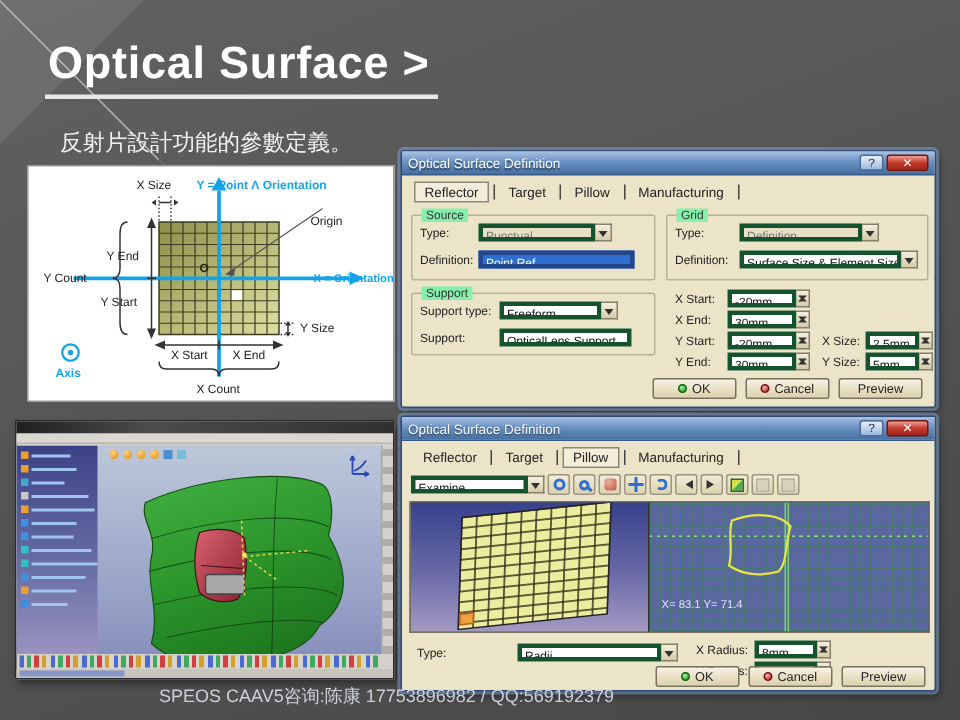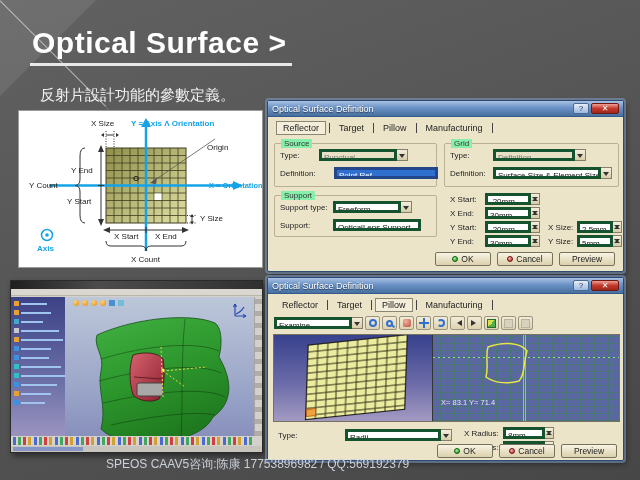--- a/index.html
+++ b/index.html
@@ -43,21 +43,21 @@
   .tab{padding:1px 6px;}
   .tab.active{border:1px solid #8a8676;background:#f3edd9;}
   .tsep{width:1px;height:10px;background:#444;margin:0 3px;}
   .group{position:absolute;border:1px solid #bab194;border-radius:2px;}
   .legend{position:absolute;top:-5px;left:6px;background:#86efac;padding:0 3px;
     font-size:8px;color:#333;}
   .frow{position:absolute;display:flex;align-items:center;font-size:8px;color:#222;}
   .lbl{margin-right:3px;white-space:nowrap;}
   .field{background:#fff;border:3px solid #14532d;height:12px;line-height:11px;
     padding:0 2px;font-size:8px;color:#111;white-space:nowrap;overflow:hidden;}
-  .field.hl{background:#2f6fd0;color:#fff;border-color:#24478c;margin-left:15px;}
+  .field.hl{background:#2f6fd0;color:#fff;border-color:#24478c;}
   .field.dis{background:#e7dfc6;color:#777;}
   .carr{width:11px;height:12px;background:linear-gradient(#f4efdd,#d6cca9);
     border:1px solid #857f6c;border-left:none;position:relative;}
   .carr::after{content:"";position:absolute;left:2px;top:4px;
     border:3px solid transparent;border-top:4px solid #333;}
   .spin{width:9px;height:12px;background:linear-gradient(#f4efdd,#d6cca9);
     border:1px solid #857f6c;border-left:none;position:relative;}
   .spin::before{content:"";position:absolute;left:1px;top:1px;
     border:3px solid transparent;border-bottom:3px solid #333;}
   .spin::after{content:"";position:absolute;left:1px;bottom:1px;
@@ -180,21 +180,21 @@
           <polygon points="171,110.5 173,113.5 175,110.5"></polygon>
       </g>
       <path d="M66 37 Q61 37 61 45 L61 68 Q61 74.5 56 74.5 Q61 74.5 61 81 L61 104 Q61 112 66 112" stroke="#333" fill="none"></path>
       <path d="M87 130 Q87 135 92 135 L122 135 Q127 135 127 140 Q127 135 132 135 L162 135 Q167 135 167 130" stroke="#333" fill="none"></path>
       <line x1="196" y1="28" x2="133" y2="71" stroke="#555" stroke-width="0.8"></line>
       <polygon points="131,72 138,67 137,73" fill="#555"></polygon>
       <circle cx="28" cy="124" r="5.5" fill="#fff" stroke="#15a3e8" stroke-width="1.5"></circle>
       <circle cx="28" cy="124" r="1.8" fill="#15a3e8"></circle>
     </svg>
     <span class="dlab" style="left:72px;top:8px">X Size</span>
-    <span class="dlab cy" style="left:112px;top:8px">Y = Axis Λ Orientation</span>
+    <span class="dlab cy" style="left:112px;top:8px">Y = Point Λ Orientation</span>
     <span class="dlab" style="left:188px;top:32px">Origin</span>
     <span class="dlab" style="left:114px;top:63px;font-weight:bold">O</span>
     <span class="dlab" style="left:52px;top:55px">Y End</span>
     <span class="dlab" style="left:10px;top:70px">Y Count</span>
     <span class="dlab" style="left:48px;top:86px">Y Start</span>
     <span class="dlab cy" style="left:190px;top:70px;font-size:7.5px">X = Orientation</span>
     <span class="dlab" style="left:181px;top:103px">Y Size</span>
     <span class="dlab cy" style="left:18px;top:133px">Axis</span>
     <span class="dlab" style="left:95px;top:121px">X Start</span>
     <span class="dlab" style="left:136px;top:121px">X End</span>

